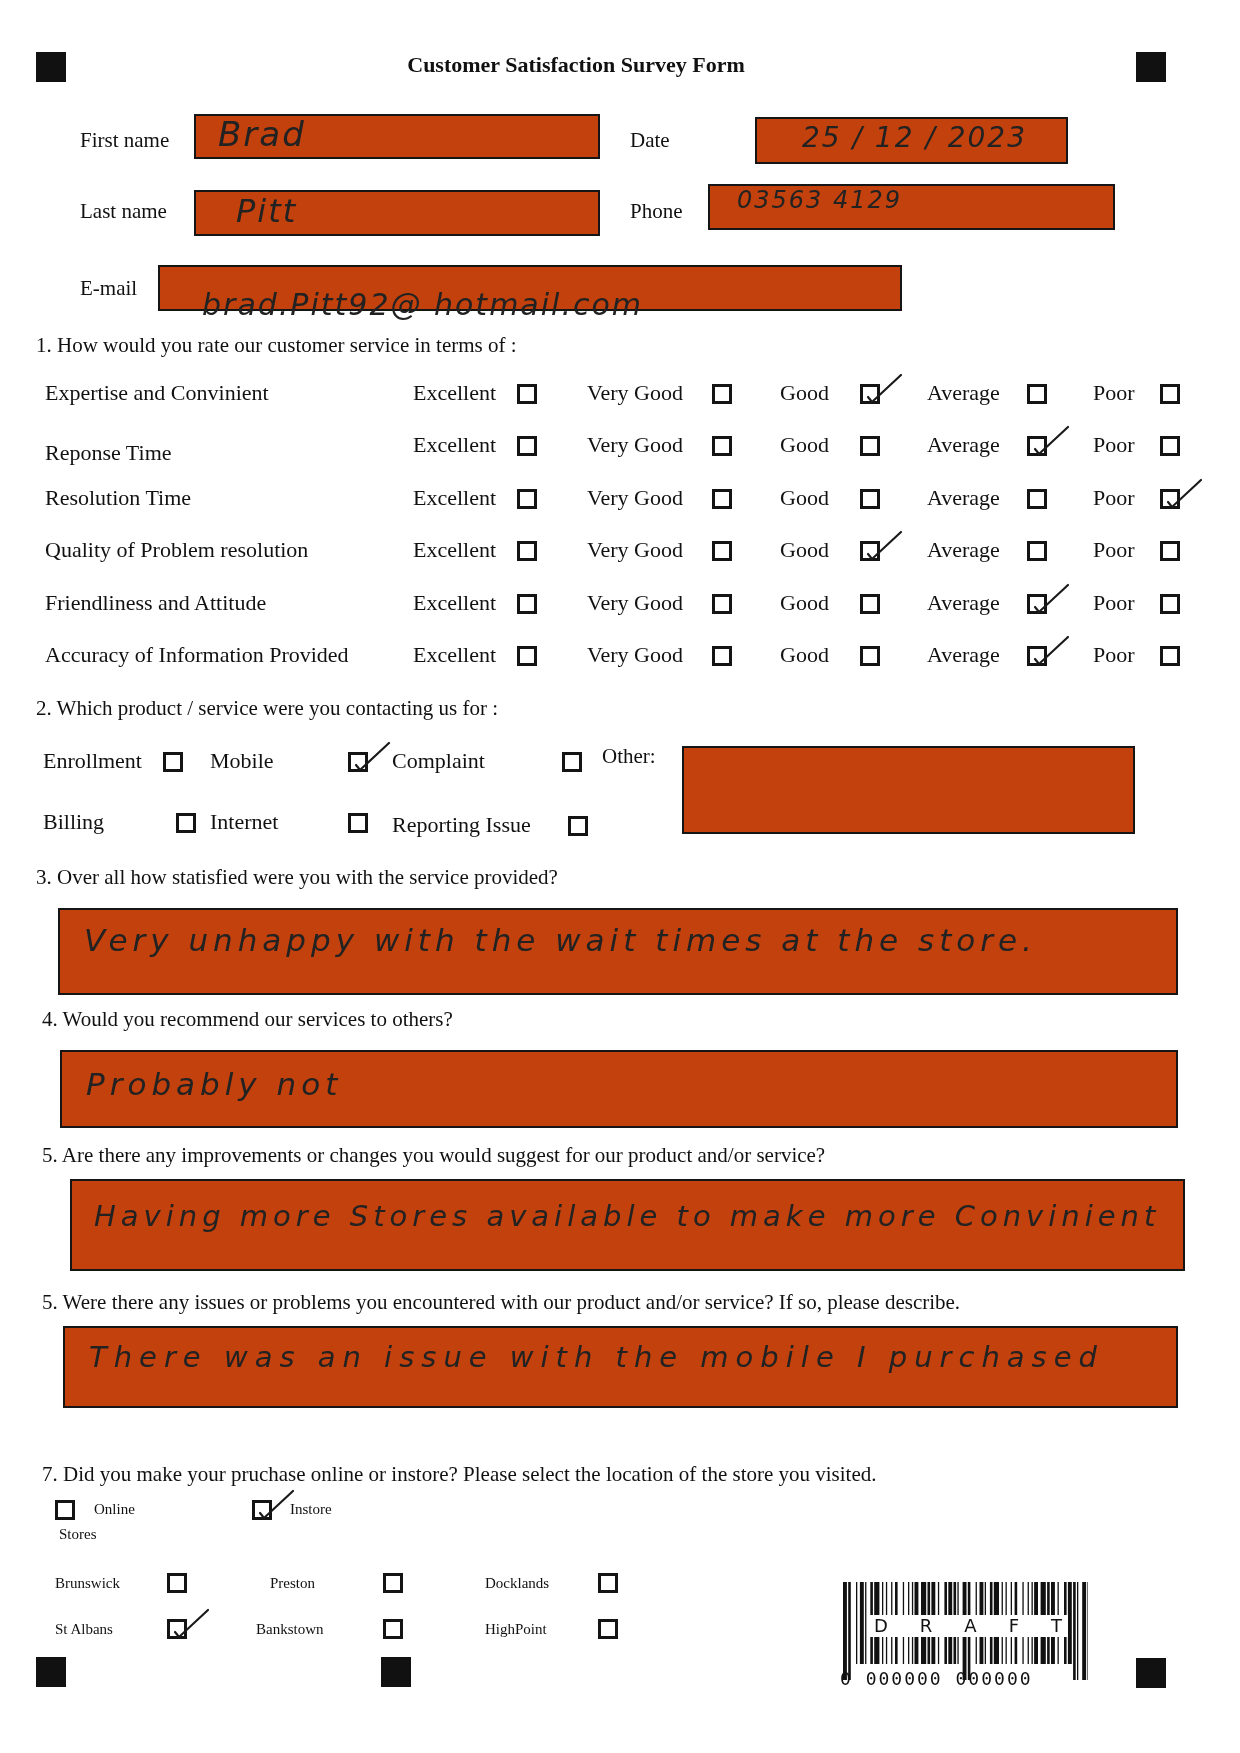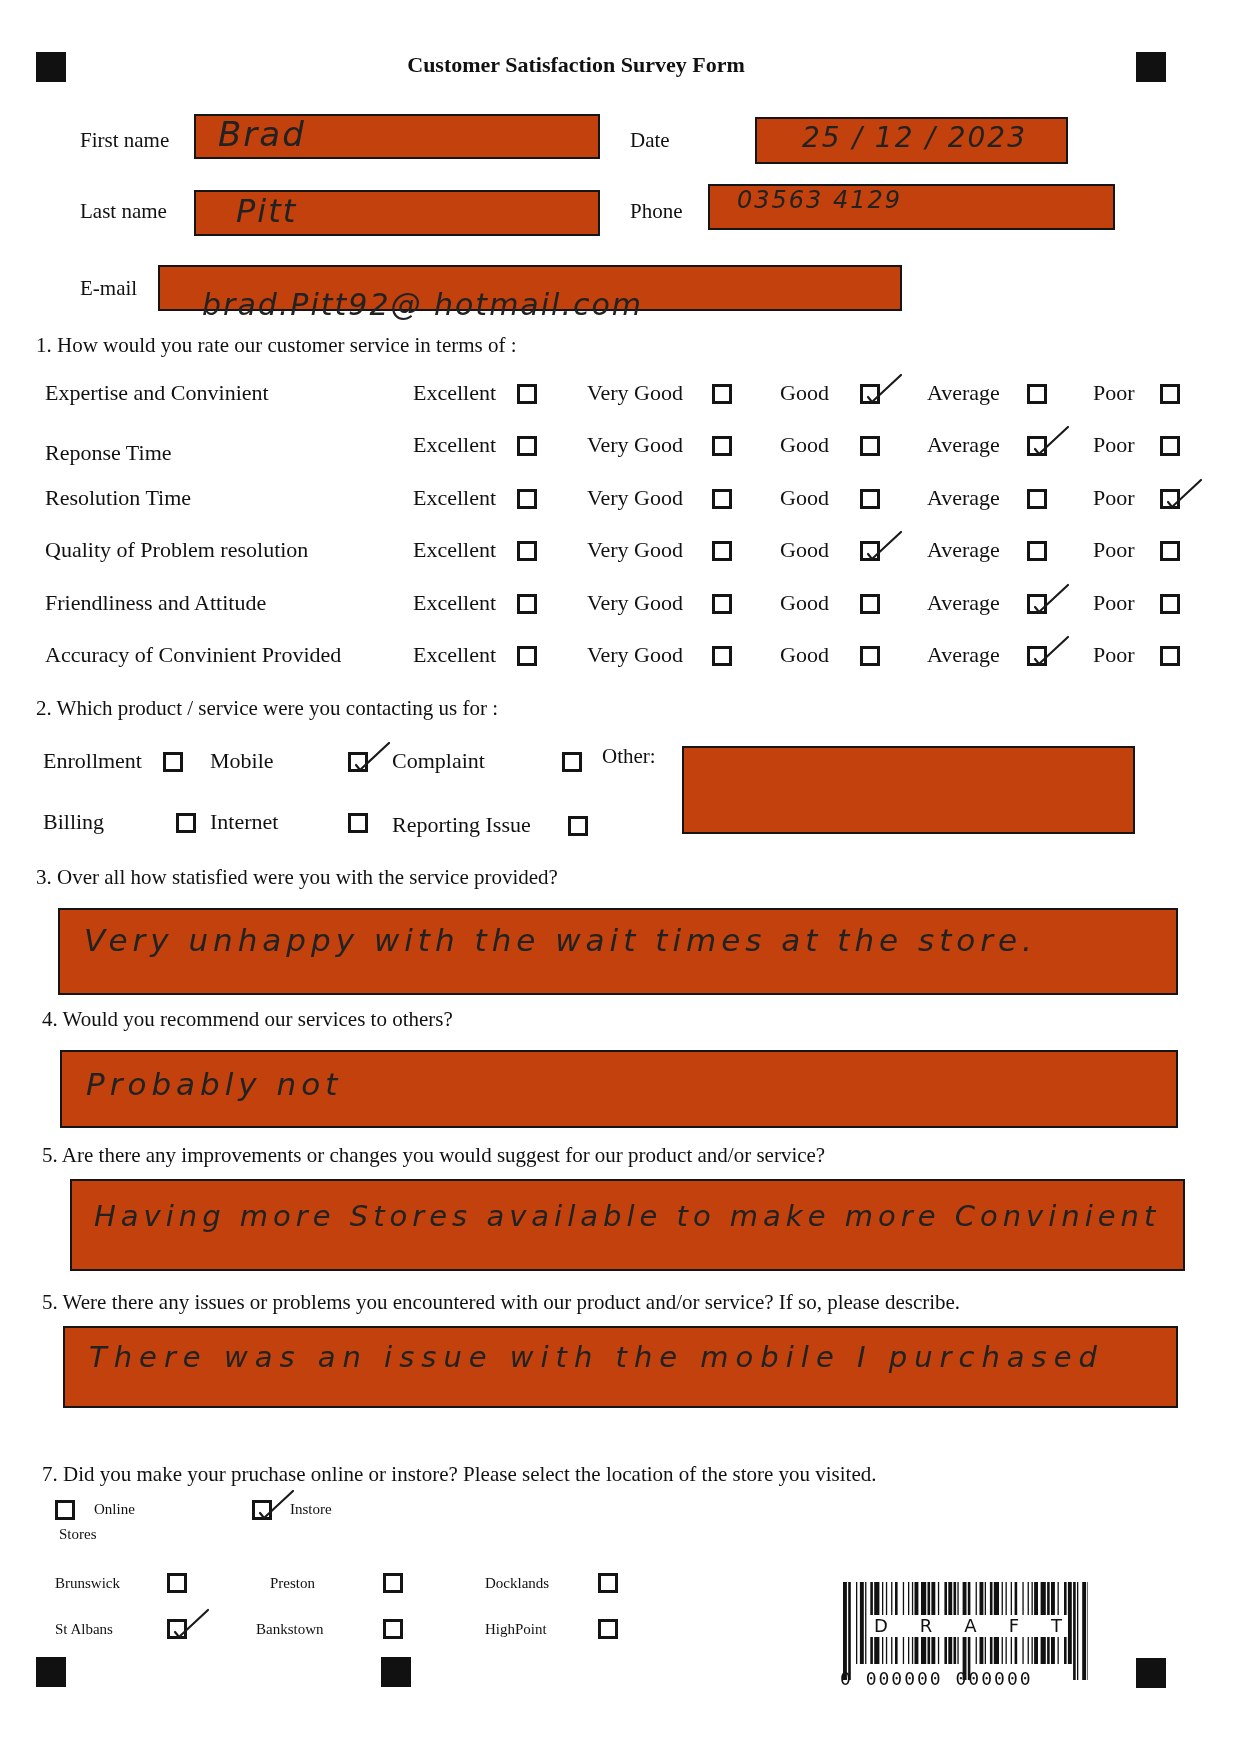--- a/index.html
+++ b/index.html
@@ -132,21 +132,21 @@
     <div class="opt" style="left: 780px; top: 591px;">Good</div>
     <div class="cb" style="left: 860px; top: 594px;"></div>
     <div class="opt" style="left: 927px; top: 591px;">Average</div>
     <div class="cb checked" style="left: 1027px; top: 594px;">
       <svg class="tick" viewBox="0 0 40 38">
         <path d="M5 26 L9 31 L38 4" fill="none" stroke="#1a1a1a" stroke-width="2.2" stroke-linecap="round"></path>
       </svg>
     </div>
     <div class="opt" style="left: 1093px; top: 591px;">Poor</div>
     <div class="cb" style="left: 1160px; top: 594px;"></div>
-    <div class="row-label" style="left: 45px; top: 643px;">Accuracy of Convinient Provided</div>
+    <div class="row-label" style="left: 45px; top: 643px;">Accuracy of Information Provided</div>
     <div class="opt" style="left: 413px; top: 643px;">Excellent</div>
     <div class="cb" style="left: 517px; top: 646px;"></div>
     <div class="opt" style="left: 587px; top: 643px;">Very Good</div>
     <div class="cb" style="left: 712px; top: 646px;"></div>
     <div class="opt" style="left: 780px; top: 643px;">Good</div>
     <div class="cb" style="left: 860px; top: 646px;"></div>
     <div class="opt" style="left: 927px; top: 643px;">Average</div>
     <div class="cb checked" style="left: 1027px; top: 646px;">
       <svg class="tick" viewBox="0 0 40 38">
         <path d="M5 26 L9 31 L38 4" fill="none" stroke="#1a1a1a" stroke-width="2.2" stroke-linecap="round"></path>

